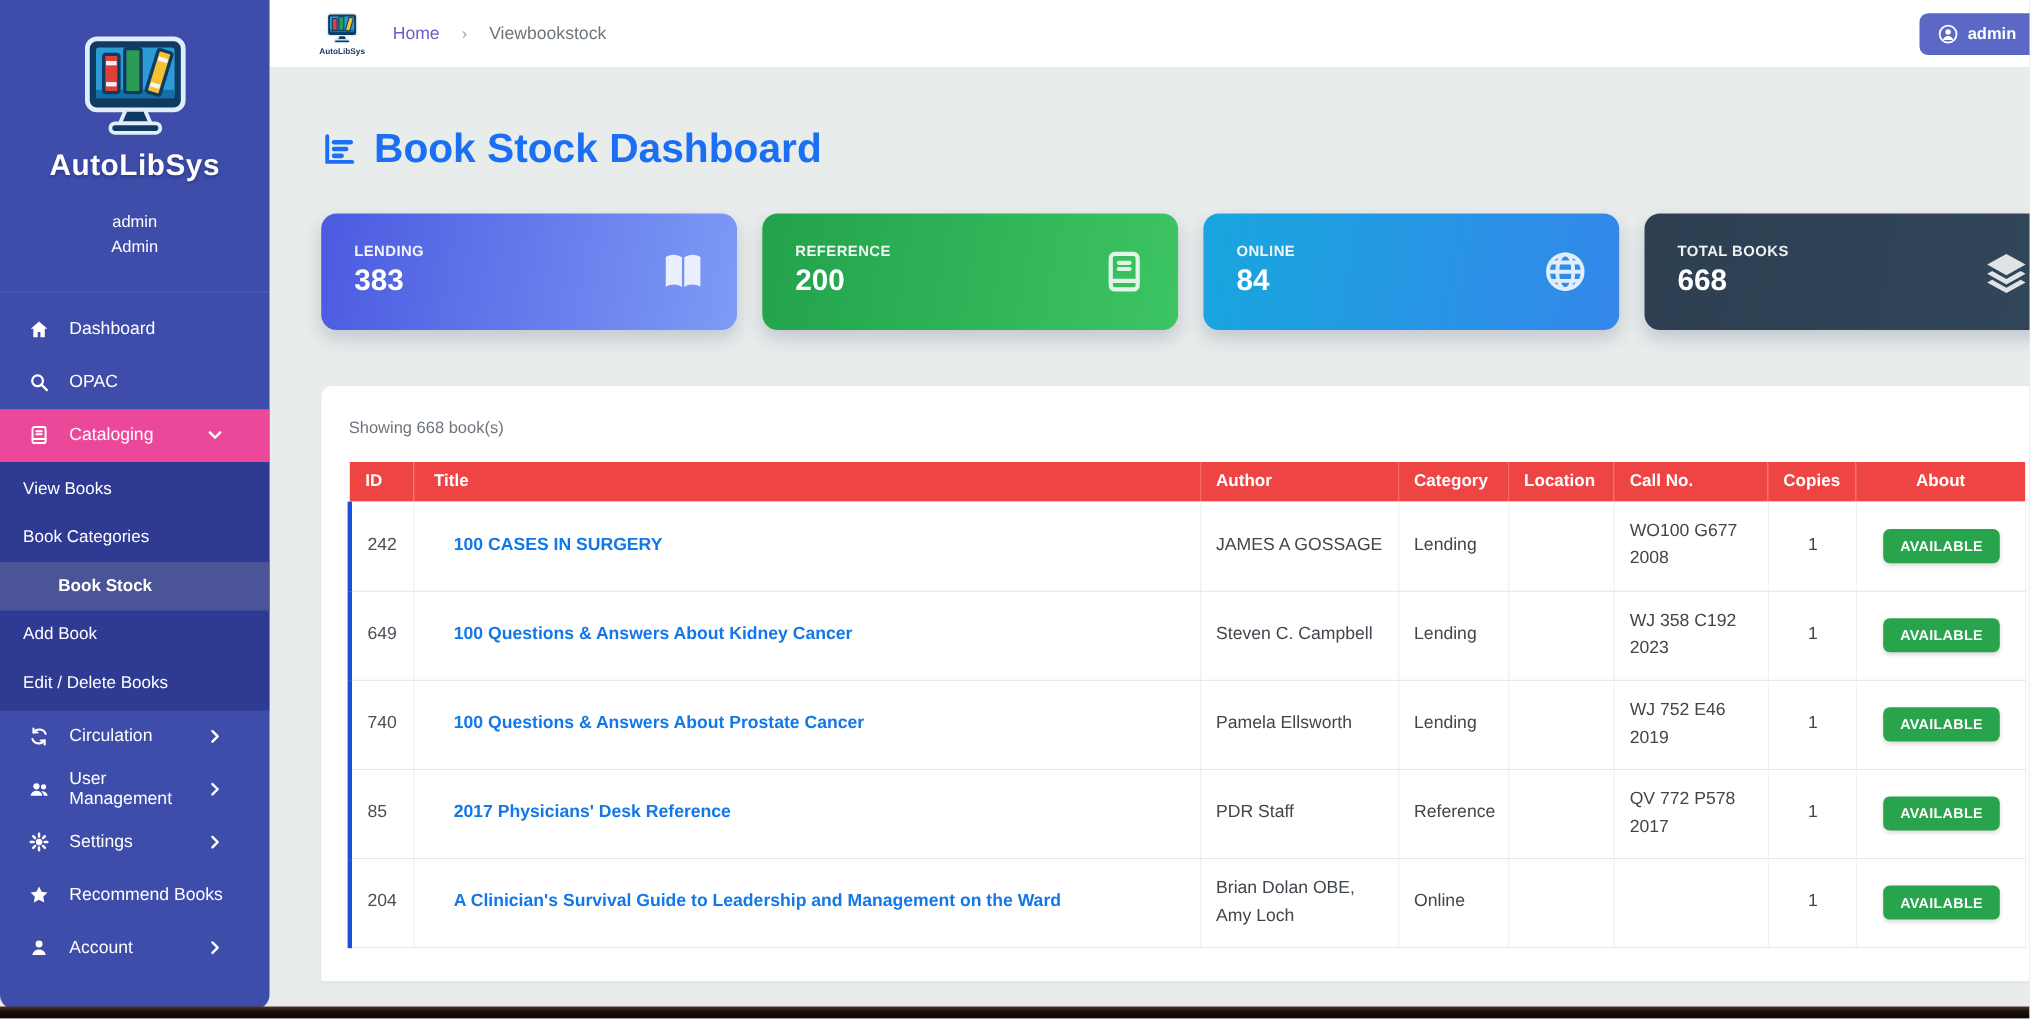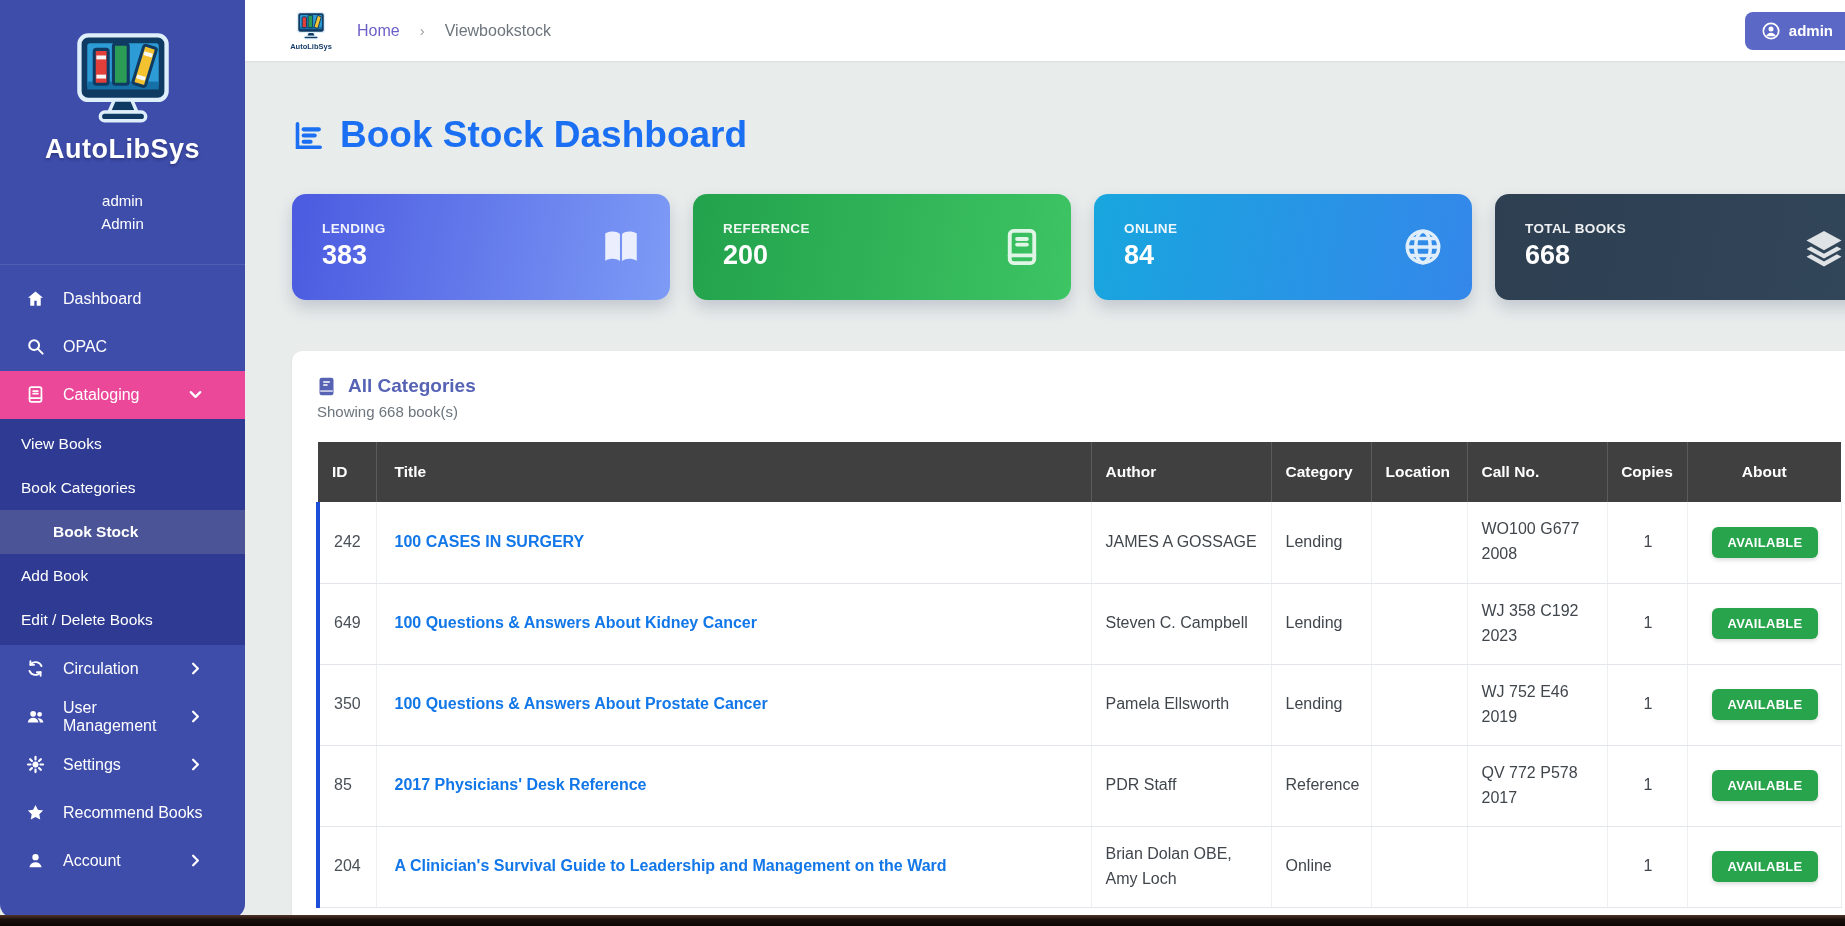--- a/index.html
+++ b/index.html
@@ -61,29 +61,29 @@
 
   .card { margin-top:51px; background:#fff; border-radius:10px 0 0 0; width:1553px;
           padding:24px 0 30px 24px; box-shadow:0 1px 3px rgba(0,0,0,.05); }
   .card-title { display:flex; align-items:center; gap:11px; color:#5663b5;
                 font-size:19px; font-weight:700; }
   .cat-icon { width:21px; height:21px; color:#5663b5; }
   .card-subtitle { color:#6c757d; font-size:15px; margin-top:6px; margin-left:1px; }
 
   table { border-collapse:collapse; margin-top:22px; width:1523px; table-layout:fixed;
           font-size:16px; color:#40464c; }
-  thead th { background:#404040; color:#fff; font-size:15.5px; font-weight:700; text-align:left;
-             height:60px; padding-left:14px; border-right:1px solid rgba(255,255,255,.14); }
+  thead th { background:#ef4444; color:#fff; font-size:15.5px; font-weight:700; text-align:left;
+             height:36px; padding-left:14px; border-right:1px solid rgba(255,255,255,.14); }
   thead th:last-child { border-right:none; }
   thead th.c-title { padding-left:18px; }
   thead th.c-copies, thead th.c-status { text-align:center; padding-left:0; }
   tbody td { background:#fff; height:81px; padding:10px 12px 10px 14px; vertical-align:middle;
              border-right:1px solid #edf0f3; border-bottom:1px solid #e3e7eb; line-height:1.55; }
   tbody td:first-child { border-left:4px solid #1d4ed8; }
-  tbody td.col-title { padding-left:18px; }
+  tbody td.col-title { padding-left:36px; }
   tbody td.col-copies { text-align:center; }
   tbody td.col-status { text-align:center; }
   td.col-id { color:#495057; }
   .book-link { color:#1277e8; font-weight:600; text-decoration:none; cursor:pointer; }
   .badge-available { background:#28a44c; color:#fff; border:none; font-family:inherit;
                      font-size:13px; font-weight:700; letter-spacing:.3px; padding:8px 15px;
                      border-radius:6px; cursor:pointer; box-shadow:0 2px 4px rgba(0,0,0,.15); }
 
   .bottom-strip { position:absolute; left:0; bottom:0; width:1845px; height:11px; z-index:6;
                   background:linear-gradient(180deg,#51342a 0%,#1a100b 40%,#0b0605 100%); }
@@ -320,31 +320,20 @@
               <svg viewBox="0 0 24 24" fill="currentColor">
                 <path d="M12 2.8L22 8.3 12 13.8 2 8.3z"></path>
                 <path d="M4.6 11.7L12 15.8l7.4-4.1 2.6 1.4L12 18.6 2 13.1z"></path>
                 <path d="M4.6 16.2L12 20.3l7.4-4.1 2.6 1.4L12 23.1 2 17.6z"></path>
               </svg>
             </span>
           </div>
         </div>
 
       <section class="card">
-        <h2 class="card-title">
-          <span class="icon cat-icon">
-            <svg viewBox="0 0 24 24" fill="currentColor">
-              <path d="M6.5 2h11A2.5 2.5 0 0 1 20 4.5v15A2.5 2.5 0 0 1 17.5 22h-11A2.5 2.5 0 0 1 4 19.5v-15A2.5 2.5 0 0 1 6.5 2z"></path>
-              <rect x="8" y="6" width="8" height="1.8" rx=".9" fill="#fff"></rect>
-              <rect x="8" y="9.4" width="5.5" height="1.8" rx=".9" fill="#fff"></rect>
-              <rect x="4.8" y="16.4" width="14.4" height="1.6" fill="#fff" opacity=".85"></rect>
-            </svg>
-          </span>
-          <span>All Categories</span>
-        </h2>
         <div class="card-subtitle">Showing 668 book(s)</div>
 
         <table>
           <colgroup>
             <col style="width:58px">
               <col style="width:715px">
               <col style="width:180px">
               <col style="width:100px">
             <col style="width:96px">
               <col style="width:140px">
@@ -378,21 +367,21 @@
                 <td class="col-id">649</td>
                 <td class="col-title"><a class="book-link">100 Questions &amp; Answers About Kidney Cancer</a></td>
                 <td class="col-author">Steven C. Campbell</td>
                 <td class="col-category">Lending</td>
                 <td class="col-location"></td>
                 <td class="col-callno">WJ 358 C192 2023</td>
                 <td class="col-copies">1</td>
                 <td class="col-status"><button class="badge-available">AVAILABLE</button></td>
               </tr>
               <tr>
-                <td class="col-id">350</td>
+                <td class="col-id">740</td>
                 <td class="col-title"><a class="book-link">100 Questions &amp; Answers About Prostate Cancer</a></td>
                 <td class="col-author">Pamela Ellsworth</td>
                 <td class="col-category">Lending</td>
                 <td class="col-location"></td>
                 <td class="col-callno">WJ 752 E46 2019</td>
                 <td class="col-copies">1</td>
                 <td class="col-status"><button class="badge-available">AVAILABLE</button></td>
               </tr>
               <tr>
                 <td class="col-id">85</td>

